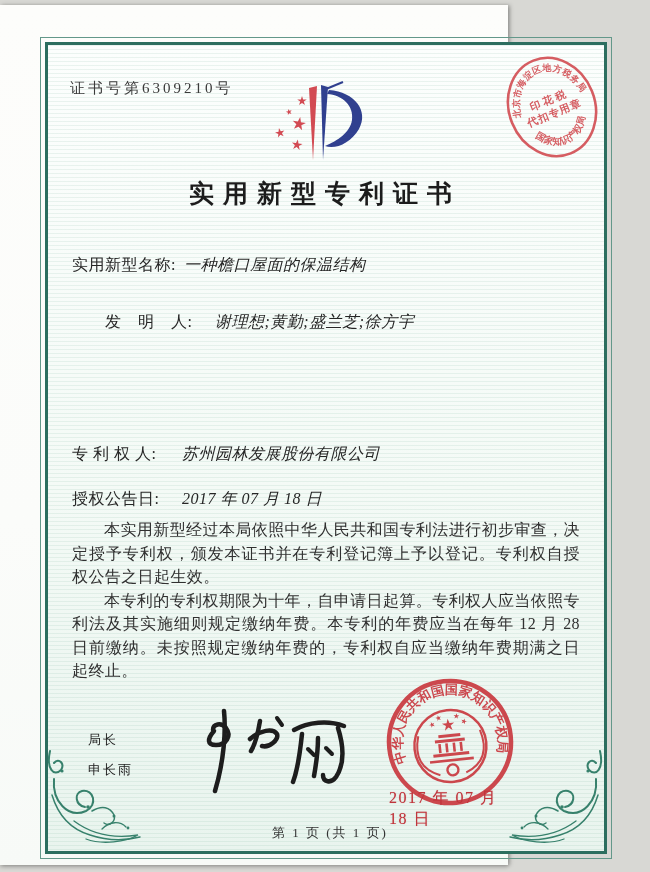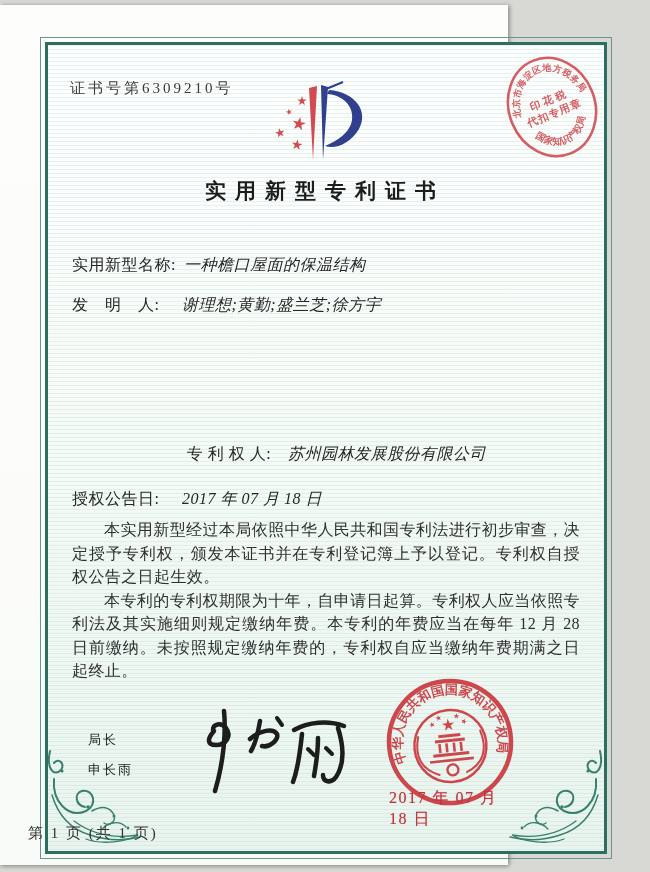--- a/index.html
+++ b/index.html
@@ -22,42 +22,42 @@
   }
   .frame::after{
     content:"";position:absolute;inset:-8px;border:1px solid #63988a;pointer-events:none;
   }
   .abs{position:absolute;}
   .cert-number{
     left:70px;top:74px;font-size:15px;letter-spacing:3px;color:#3a3a3a;
   }
   .title{
     left:0;top:172px;width:650px;text-align:center;
-    font-size:21px;font-weight:bold;letter-spacing:9px;color:#1c1c1c;
+    font-size:25px;font-weight:bold;letter-spacing:9px;color:#1c1c1c;
   }
   .field-row{left:72px;width:520px;font-size:16px;color:#262626;letter-spacing:.5px;white-space:nowrap;}
   .field-label{display:inline-block;min-width:102px;}
   .field-value{margin-left:8px;font-style:italic;}
   .paragraphs{
     left:72px;top:513px;width:508px;
     font-size:16px;line-height:23.5px;color:#303030;text-align:justify;letter-spacing:.4px;
   }
   .paragraphs p{margin:0;text-indent:2em;}
   .signer{left:88px;top:726px;font-size:13px;color:#222;
     font-family:Liberation Serif, serif;}
   .signer div{margin-bottom:12px;letter-spacing:2px;}
   .signature-svg{left:178px;top:698px;}
   .seal-main{left:380px;top:664px;mix-blend-mode:multiply;opacity:.92;}
   .seal-date{
     left:389px;top:783px;color:#c0343b;font-size:16px;letter-spacing:1.5px;z-index:6;
     text-shadow:0 0 1px rgba(192,52,59,.4);
   }
   .seal-tax{left:492px;top:40px;mix-blend-mode:multiply;opacity:.85;}
   .footer{
-    left:28px;top:819px;width:560px;text-align:left;font-size:15px;color:#333;letter-spacing:2px;
+    left:50px;top:819px;width:560px;text-align:center;font-size:13px;color:#333;letter-spacing:2px;
   }
   .flourish{z-index:2;}
   .flourish.left{left:44px;top:744px;}
   .flourish.right{left:506px;top:744px;transform:scaleX(-1);}
   .content{position:absolute;inset:0;z-index:3;}
   svg text{font-family:"Liberation Serif","DejaVu Serif",serif;}
 </style>
 </head>
 <body>
 
@@ -134,24 +134,24 @@
         <text x="60" y="58" text-anchor="middle" font-size="10.5" letter-spacing="3" font-weight="bold">印花税</text>
         <text x="60" y="72" text-anchor="middle" font-size="10.5" letter-spacing="1" font-weight="bold">代扣专用章</text>
       </g>
     </svg>
 
     <div class="abs title">实用新型专利证书</div>
 
     <div class="abs field-row" style="top:250px;">
       <span class="field-label">实用新型名称:</span><span class="field-value">一种檐口屋面的保温结构</span>
     </div>
-    <div class="abs field-row" style="top:290px;">
+    <div class="abs field-row" style="top:307px;margin-left:33px;">
       <span class="field-label">发　明　人:</span><span class="field-value">谢理想;黄勤;盛兰芝;徐方宇</span>
     </div>
-    <div class="abs field-row" style="top:439px;text-align:center;">
+    <div class="abs field-row" style="top:439px;">
       <span class="field-label">专 利 权 人:</span><span class="field-value">苏州园林发展股份有限公司</span>
     </div>
     <div class="abs field-row" style="top:484px;">
       <span class="field-label">授权公告日:</span><span class="field-value">2017 年 07 月 18 日</span>
     </div>
 
     <div class="abs paragraphs">
       <p>本实用新型经过本局依照中华人民共和国专利法进行初步审查，决定授予专利权，颁发本证书并在专利登记簿上予以登记。专利权自授权公告之日起生效。</p>
       <p>本专利的专利权期限为十年，自申请日起算。专利权人应当依照专利法及其实施细则规定缴纳年费。本专利的年费应当在每年 12 月 28 日前缴纳。未按照规定缴纳年费的，专利权自应当缴纳年费期满之日起终止。</p>
     </div>

